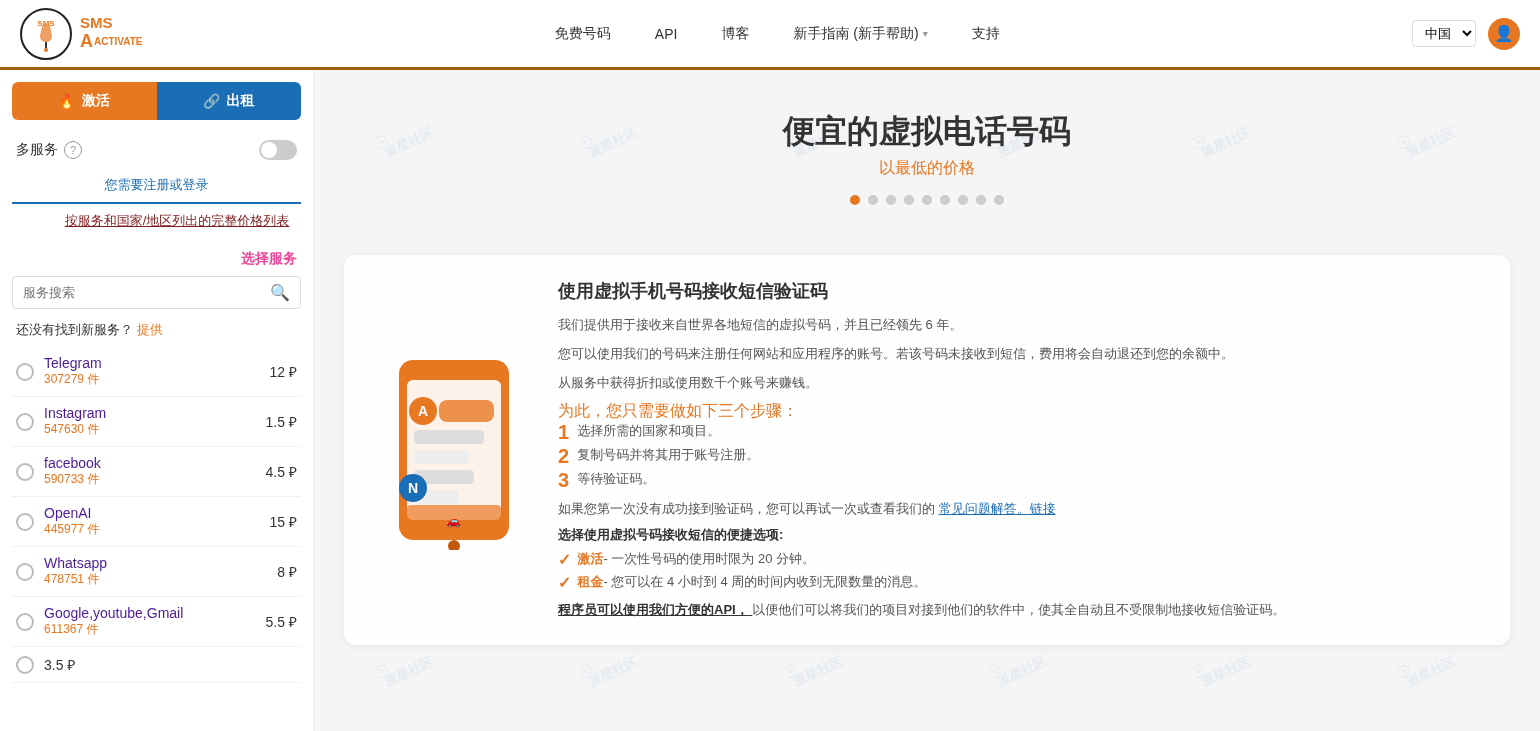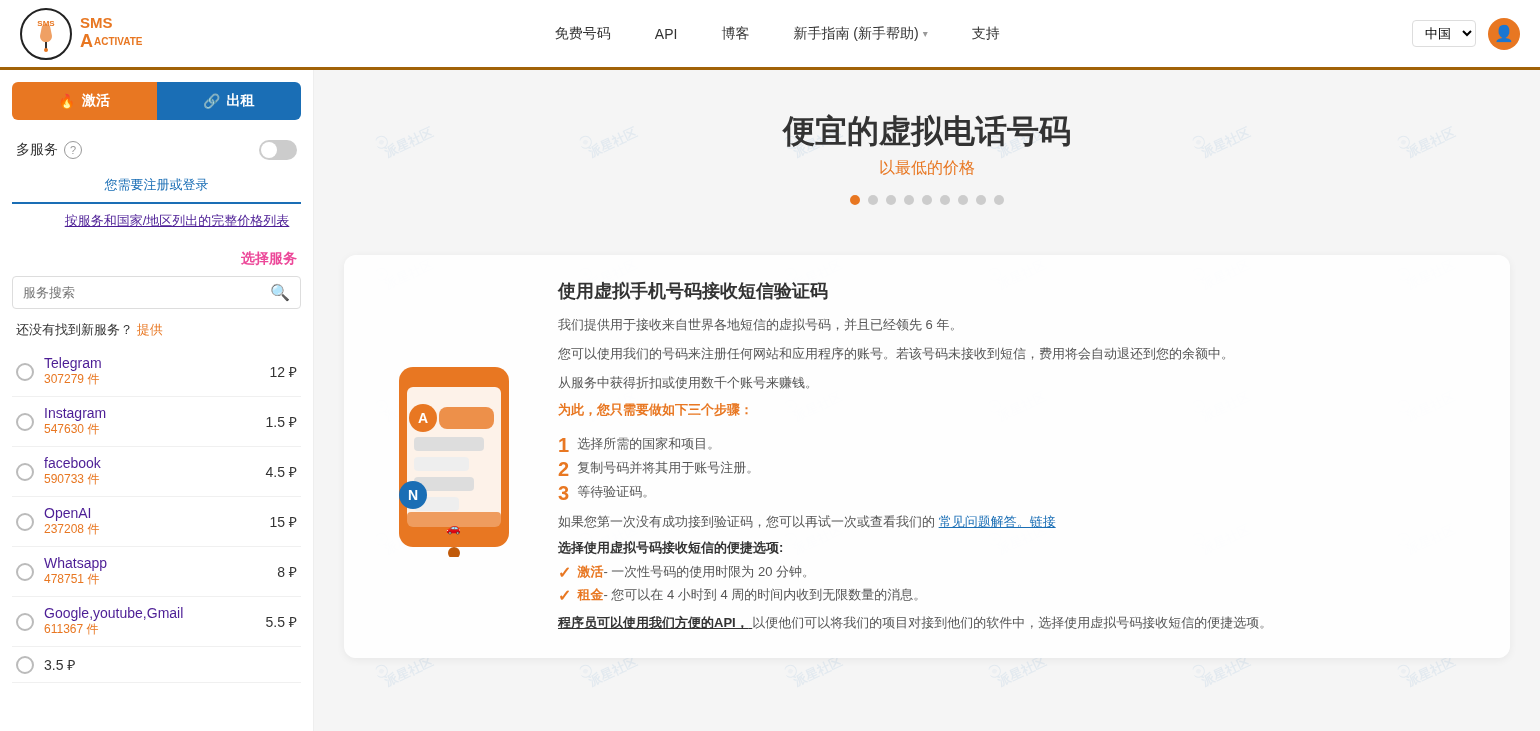--- a/index.html
+++ b/index.html
@@ -178,21 +178,21 @@
       color: #1a6eb5;
       text-decoration: none;
       font-size: 13px;
     }
     .sidebar-price-list {
       text-align: center;
       padding: 8px 16px;
       margin-bottom: 8px;
     }
     .sidebar-price-list a {
-      color: #4c1d95;
+      color: #7f1d1d;
       font-size: 13px;
       margin-left: 41px;
     }
     .sidebar-service-title {
       text-align: right;
       color: #ec4899;
       font-size: 14px;
       font-weight: bold;
       padding: 4px 16px 8px;
     }
@@ -356,23 +356,23 @@
       margin-bottom: 12px;
     }
     .info-text {
       font-size: 13px;
       color: #555;
       line-height: 1.6;
       margin-bottom: 8px;
     }
     .info-steps-intro {
       color: #e87722;
-      font-weight: bold;
-      font-size: 13px;
-      margin-bottom: 16px;
+      font-weight: normal;
+      font-size: 16px;
+      margin-bottom: 0;
     }
     .steps-list {
       list-style: none;
       margin-bottom: 10px;
     }
     .steps-list li {
       display: flex;
       align-items: flex-start;
       gap: 8px;
       margin-bottom: 4px;
@@ -536,21 +536,21 @@
     <div class="service-info">
       <div class="service-name">facebook</div>
       <div class="service-count">590733 件</div>
     </div>
     <div class="service-price">4.5 ₽</div>
   </li>
         <li class="service-item">
     <div class="service-radio"></div>
     <div class="service-info">
       <div class="service-name">OpenAI</div>
-      <div class="service-count">237208 件</div>
+      <div class="service-count">445977 件</div>
     </div>
     <div class="service-price">15 ₽</div>
   </li>
         <li class="service-item">
     <div class="service-radio"></div>
     <div class="service-info">
       <div class="service-name">Whatsapp</div>
       <div class="service-count">478751 件</div>
     </div>
     <div class="service-price">8 ₽</div>
@@ -861,19 +861,19 @@
   </div>
             <div class="option-item">
     <span class="check-mark">✓</span>
     <span><a href="#" style="color:#e87722;font-weight:bold;">租金</a>- 您可以在 4 小时到 4 周的时间内收到无限数量的消息。</span>
   </div>
           </div>
         <p class="api-notice">
           <a href="#">
             <span>程序员可以使用我们方便的API，</span>
           </a>
-          <span>以便他们可以将我们的项目对接到他们的软件中，选择使用虚拟号码接收短信的便捷选项。</span>
+          <span>以便他们可以将我们的项目对接到他们的软件中，使其全自动且不受限制地接收短信验证码。</span>
         </p>
       </div>
     </div>
 
   </main>
 </div>
 
 </body></html>

